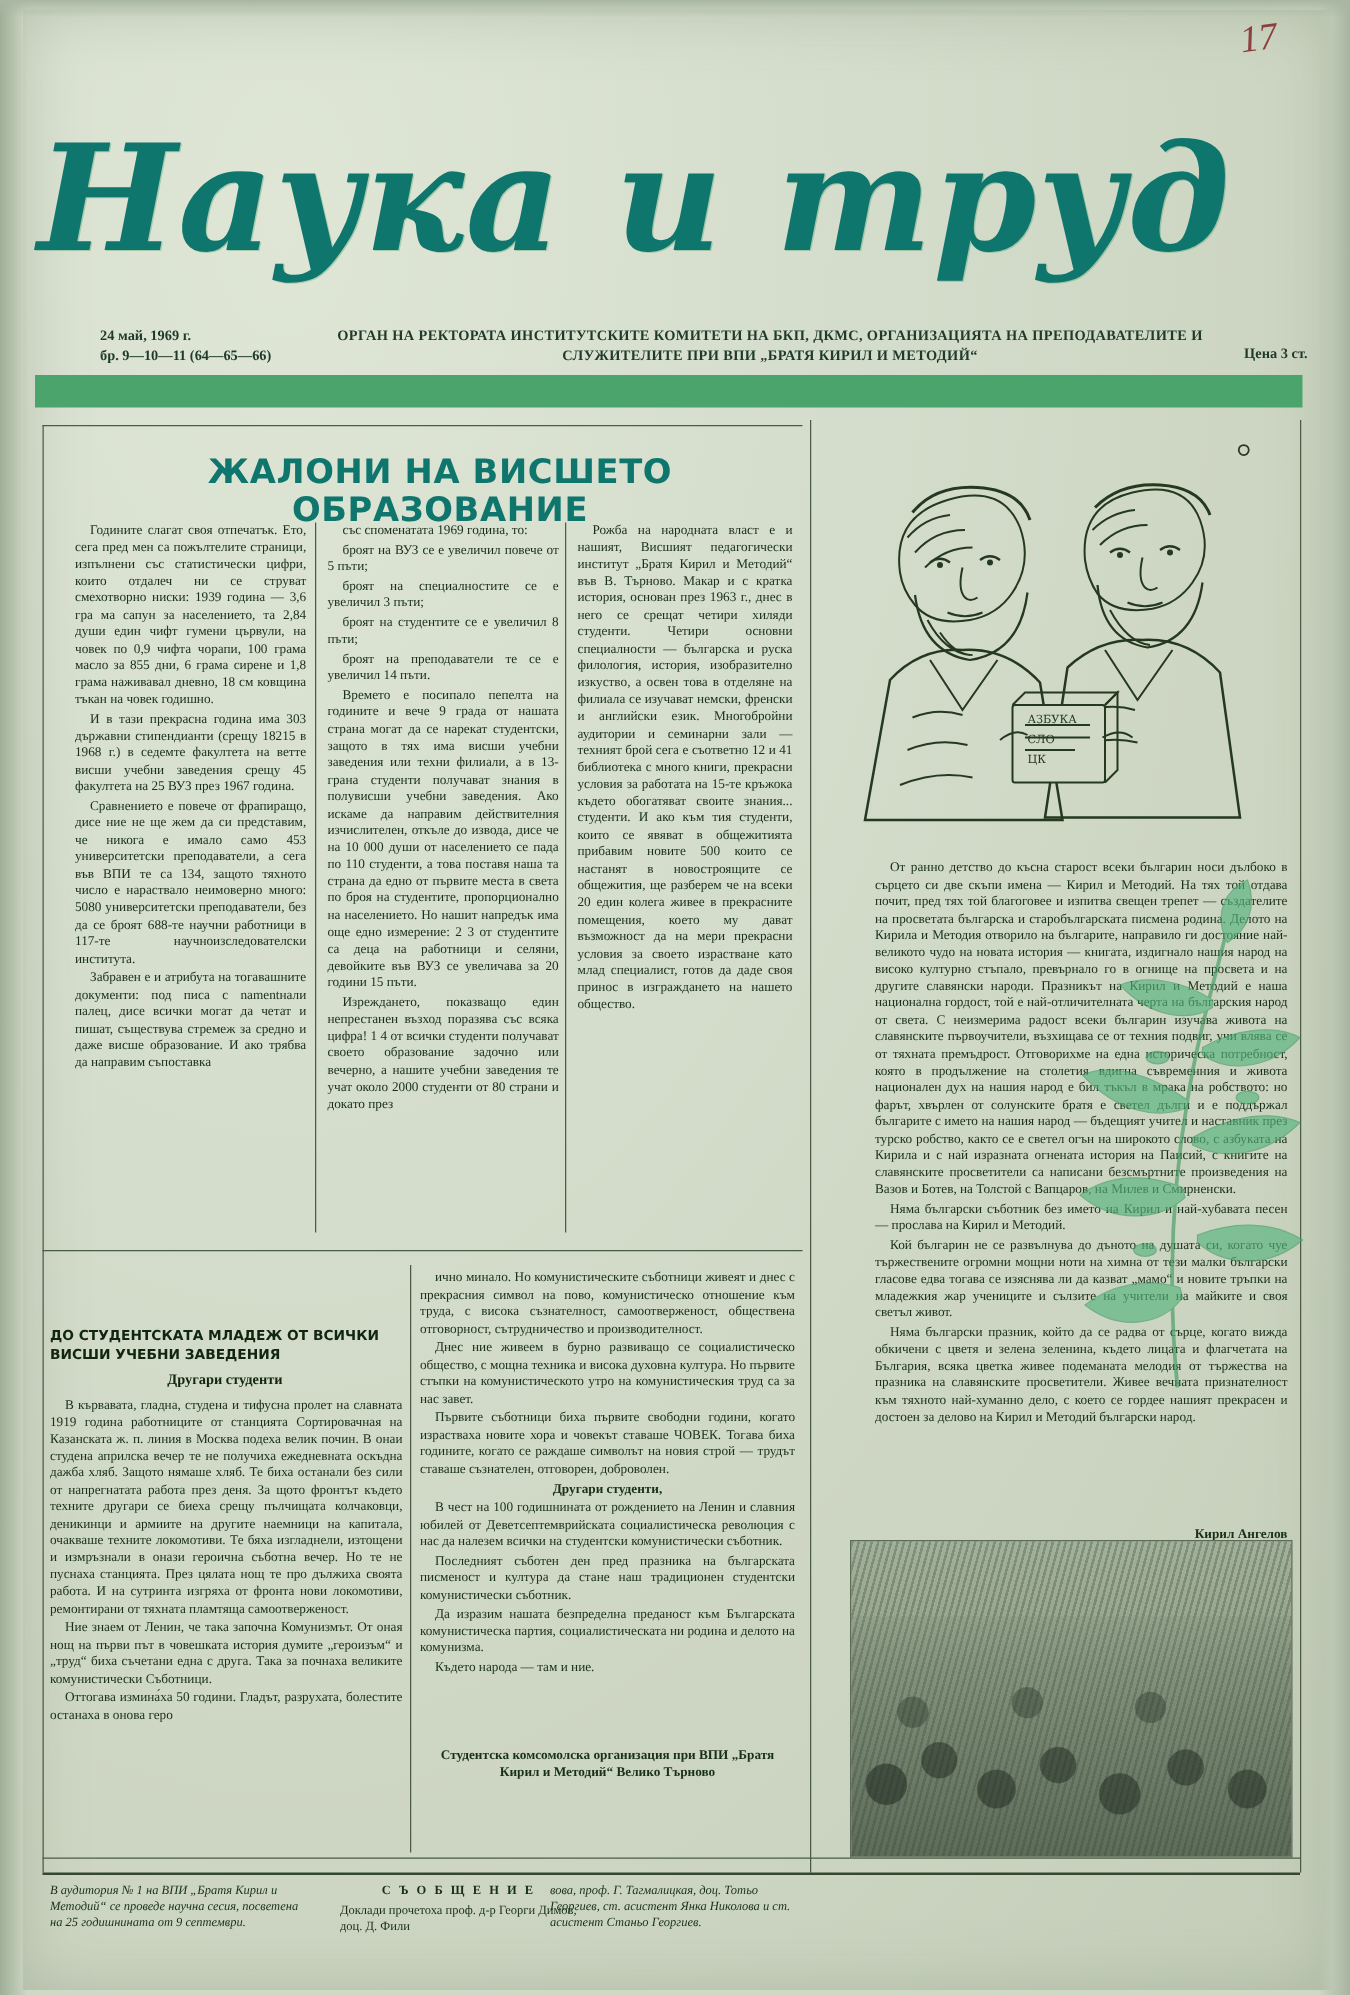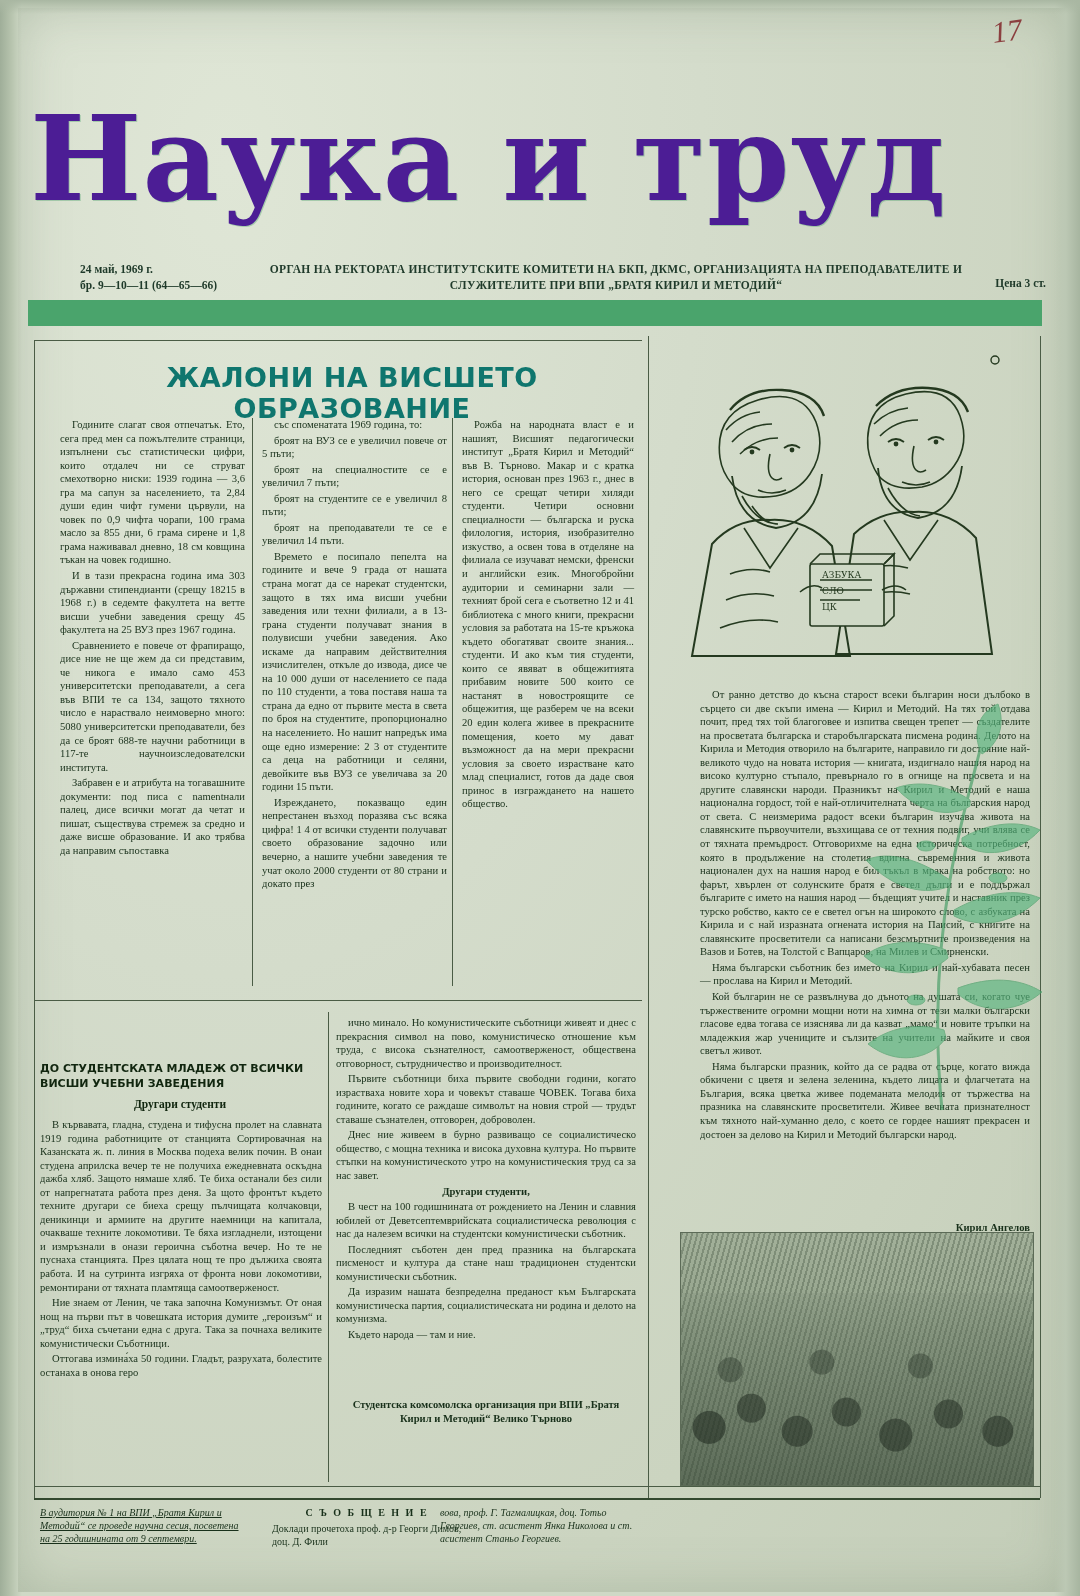--- a/index.html
+++ b/index.html
@@ -53,24 +53,25 @@
   }
 
   
   .masthead-title {
     position: absolute;
     left: 30px;
     top: 100px;
     width: 1010px;
     text-align: left;
     font-family: "DejaVu Serif", serif;
+    font-style: italic;
     font-weight: bold;
     font-size: 118px;
     line-height: 1;
-    color: #4c1d95;
+    color: #0f766e;
     letter-spacing: 1px;
     text-shadow: 1px 1px 0 rgba(63,155,98,0.35);
   }
   .masthead-ghost {
     position: absolute;
     left: 60px;
     top: 58px;
     width: 980px;
     height: 40px;
     color: rgba(90,130,100,0.25);
@@ -264,21 +265,21 @@
   .footer-rule-top { position: absolute; left: 34px; top: 1498px; width: 1006px; height: 2px; background: #33492f; }
   .footer {
     position: absolute;
     left: 40px;
     top: 1506px;
     width: 1000px;
     font-size: 10px;
     color: #18301a;
     line-height: 1.3;
   }
-  .f-c1 { position: absolute; left: 0;   top: 0; width: 200px; font-style: italic; text-decoration: underline; }
+  .f-c1 { position: absolute; left: 0;   top: 0; width: 200px; font-style: italic; }
   .f-c2 { position: absolute; left: 232px; top: 0; width: 190px; }
   .f-c3 { position: absolute; left: 400px; top: 0; width: 200px; font-style: italic; }
   .f-title { text-align: center; font-weight: bold; letter-spacing: 2px; font-style: normal; margin-bottom: 3px;}
 </style>
 </head>
 <body>
 
 <div id="page">
   <div id="paper"></div>
   <div class="edge-dark-left"></div>
@@ -316,21 +317,21 @@
   <div class="col art1-c1">
     <p>Годините слагат своя отпечатък. Ето, сега пред мен са пожълтелите страници, изпълнени със статистически цифри, които отдалеч ни се струват смехотворно ниски: 1939 година — 3,6 гра ма сапун за населението, та 2,84 души един чифт гумени цървули, на човек по 0,9 чифта чорапи, 100 грама масло за 855 дни, 6 грама сирене и 1,8 грама наживавал дневно, 18 см ковщина тъкан на човек годишно.</p>
     <p>И в тази прекрасна година има 303 държавни стипендианти (срещу 18215 в 1968 г.) в седемте факултета на ветте висши учебни заведения срещу 45 факултета на 25 ВУЗ през 1967 година.</p>
     <p>Сравнението е повече от фрапиращо, дисе ние не ще жем да си представим, че никога е имало само 453 университетски преподаватели, а сега във ВПИ те са 134, защото тяхното число е нараствало неимоверно много: 5080 университетски преподаватели, без да се броят 688-те научни работници в 117-те научноизследователски института.</p>
     <p>Забравен е и атрибута на тогавашните документи: под писа с namentнали палец, дисе всички могат да четат и пишат, съществува стремеж за средно и даже висше образование. И ако трябва да направим съпоставка</p>
   </div>
 
   <div class="col art1-c2">
     <p>със споменатата 1969 година, то:</p>
     <p>броят на ВУЗ се е увеличил повече от 5 пъти;</p>
-    <p>броят на специалностите се е увеличил 7 пъти;</p>
+    <p>броят на специалностите се е увеличил 3 пъти;</p>
     <p>броят на студентите се е увеличил 8 пъти;</p>
     <p>броят на преподаватели те се е увеличил 14 пъти.</p>
     <p>Времето е посипало пепелта на годините и вече 9 града от нашата страна могат да се нарекат студентски, защото в тях има висши учебни заведения или техни филиали, а в 13-грана студенти получават знания в полувисши учебни заведения. Ако искаме да направим действителния изчислителен, откъле до извода, дисе че на 10 000 души от населението се пада по 110 студенти, а това поставя наша та страна да едно от първите места в света по броя на студентите, пропорционално на населението. Но нашит напредък има още едно измерение: 2 3 от студентите са деца на работници и селяни, девойките във ВУЗ се увеличава за 20 години 15 пъти.</p>
     <p>Изреждането, показващо един непрестанен възход поразява със всяка цифра! 1 4 от всички студенти получават своето образование задочно или вечерно, а нашите учебни заведения те учат около 2000 студенти от 80 страни и докато през</p>
   </div>
 
   <div class="col art1-c3">
     <p>Рожба на народната власт е и нашият, Висшият педагогически институт „Братя Кирил и Методий“ във В. Търново. Макар и с кратка история, основан през 1963 г., днес в него се срещат четири хиляди студенти. Четири основни специалности — българска и руска филология, история, изобразително изкуство, а освен това в отделяне на филиала се изучават немски, френски и английски език. Многобройни аудитории и семинарни зали — техният брой сега е съответно 12 и 41 библиотека с много книги, прекрасни условия за работата на 15-те кръжока където обогатяват своите знания... студенти. И ако към тия студенти, които се явяват в общежитията прибавим новите 500 които се настанят в новостроящите се общежития, ще разберем че на всеки 20 един колега живее в прекрасните помещения, което му дават възможност да на мери прекрасни условия за своето израстване като млад специалист, готов да даде своя принос в изграждането на нашето общество.</p>
   </div>
 
@@ -338,22 +339,22 @@
   <div class="sub2b">Другари студенти</div>
 
   <div class="col art2-c1">
     <p>В кървавата, гладна, студена и тифусна пролет на славната 1919 година работниците от станцията Сортировачная на Казанската ж. п. линия в Москва подеха велик почин. В онаи студена априлска вечер те не получиха ежедневната оскъдна дажба хляб. Защото нямаше хляб. Те биха останали без сили от напрегнатата работа през деня. За щото фронтът където техните другари се биеха срещу пълчищата колчаковци, деникинци и армиите на другите наемници на капитала, очакваше техните локомотиви. Те бяха изгладнели, изтощени и измръзнали в онази героична съботна вечер. Но те не пуснаха станцията. През цялата нощ те про дължиха своята работа. И на сутринта изгряха от фронта нови локомотиви, ремонтирани от тяхната пламтяща самоотверженост.</p>
     <p>Ние знаем от Ленин, че така започна Комунизмът. От оная нощ на първи път в човешката история думите „героизъм“ и „труд“ биха съчетани една с друга. Така за почнаха великите комунистически Съботници.</p>
     <p>Оттогава измина́ха 50 години. Гладът, разрухата, болестите останаха в онова геро</p>
   </div>
 
   <div class="col art2-c2">
     <p>ично минало. Но комунистическите съботници живеят и днес с прекрасния символ на пово, комунистическо отношение към труда, с висока съзнателност, самоотверженост, обществена отговорност, сътрудничество и производителност.</p>
+    <p>Днес ние живеем в бурно развиващо се социалистическо общество, с мощна техника и висока духовна култура. Но първите стъпки на комунистическото утро на комунистическия труд са за нас завет.</p>
     <p>Първите съботници биха първите свободни години, когато израстваха новите хора и човекът ставаше ЧОВЕК. Тогава биха годините, когато се раждаше символът на новия строй — трудът ставаше съзнателен, отговорен, доброволен.</p>
-    <p>Днес ние живеем в бурно развиващо се социалистическо общество, с мощна техника и висока духовна култура. Но първите стъпки на комунистическото утро на комунистическия труд са за нас завет.</p>
     <p style="text-align:center;font-weight:bold;text-indent:0;">Другари студенти,</p>
     <p>В чест на 100 годишнината от рождението на Ленин и славния юбилей от Деветсептемврийската социалистическа революция с нас да налезем всички на студентски комунистически съботник.</p>
     <p>Последният съботен ден пред празника на българската писменост и култура да стане наш традиционен студентски комунистически съботник.</p>
     <p>Да изразим нашата безпределна преданост към Българската комунистическа партия, социалистическата ни родина и делото на комунизма.</p>
     <p>Където народа — там и ние.</p>
   </div>
 
   <div class="sign-block">Студентска комсомолска организация при ВПИ „Братя Кирил и Методий“ Велико Търново</div>
 
   <div class="illus">

